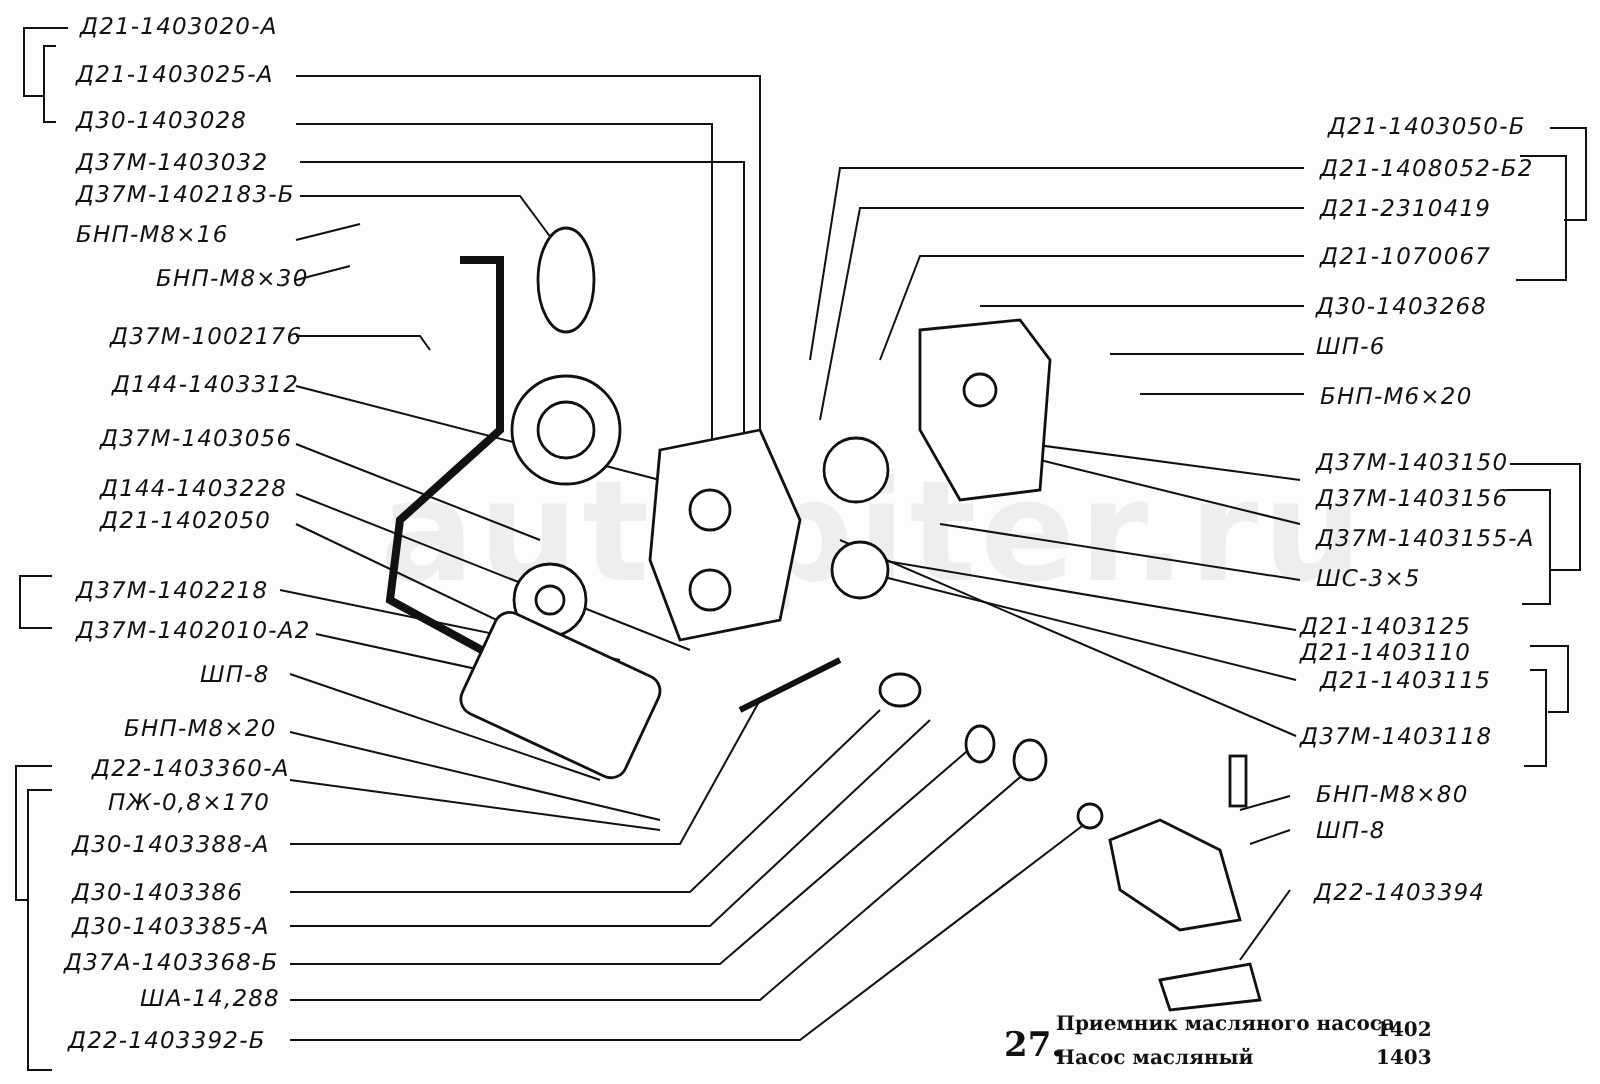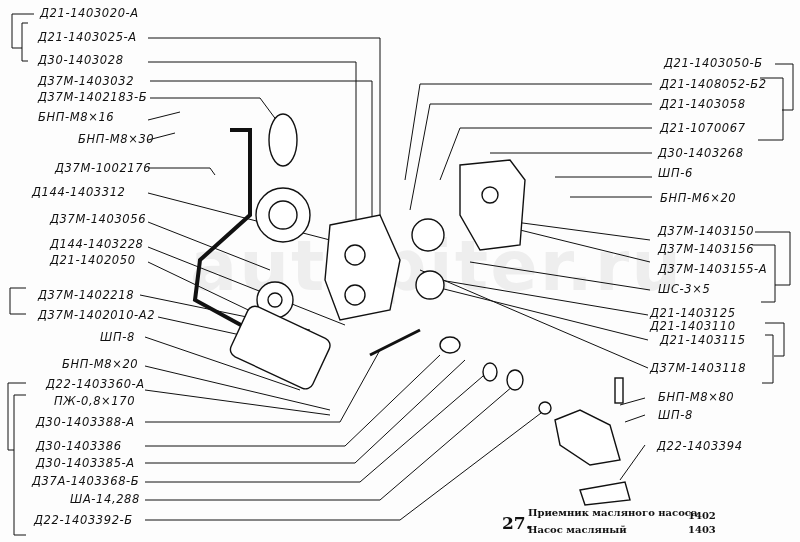--- a/index.html
+++ b/index.html
@@ -98,40 +98,40 @@
   </svg>
 
   <div class="lbl" style="left:40px;top:7px">Д21-1403020-А</div>
   <div class="lbl" style="left:38px;top:31px">Д21-1403025-А</div>
   <div class="lbl" style="left:38px;top:54px">Д30-1403028</div>
   <div class="lbl" style="left:38px;top:75px">Д37М-1403032</div>
   <div class="lbl" style="left:38px;top:91px">Д37М-1402183-Б</div>
   <div class="lbl" style="left:38px;top:111px">БНП-М8×16</div>
   <div class="lbl" style="left:78px;top:133px">БНП-М8×30</div>
   <div class="lbl" style="left:55px;top:162px">Д37М-1002176</div>
-  <div class="lbl" style="left:32px;top:186px">Д144-1403312</div>
+  <div class="lbl" style="left:56px;top:186px">Д144-1403312</div>
   <div class="lbl" style="left:50px;top:213px">Д37М-1403056</div>
   <div class="lbl" style="left:50px;top:238px">Д144-1403228</div>
   <div class="lbl" style="left:50px;top:254px">Д21-1402050</div>
   <div class="lbl" style="left:38px;top:289px">Д37М-1402218</div>
   <div class="lbl" style="left:38px;top:309px">Д37М-1402010-А2</div>
   <div class="lbl" style="left:100px;top:331px">ШП-8</div>
   <div class="lbl" style="left:62px;top:358px">БНП-М8×20</div>
   <div class="lbl" style="left:46px;top:378px">Д22-1403360-А</div>
   <div class="lbl" style="left:54px;top:395px">ПЖ-0,8×170</div>
   <div class="lbl" style="left:36px;top:416px">Д30-1403388-А</div>
   <div class="lbl" style="left:36px;top:440px">Д30-1403386</div>
   <div class="lbl" style="left:36px;top:457px">Д30-1403385-А</div>
   <div class="lbl" style="left:32px;top:475px">Д37А-1403368-Б</div>
   <div class="lbl" style="left:70px;top:493px">ША-14,288</div>
   <div class="lbl" style="left:34px;top:514px">Д22-1403392-Б</div>
 
   <div class="lbl" style="left:664px;top:57px">Д21-1403050-Б</div>
   <div class="lbl" style="left:660px;top:78px">Д21-1408052-Б2</div>
-  <div class="lbl" style="left:660px;top:98px">Д21-1403058</div>
+  <div class="lbl" style="left:660px;top:98px">Д21-2310419</div>
   <div class="lbl" style="left:660px;top:122px">Д21-1070067</div>
   <div class="lbl" style="left:658px;top:147px">Д30-1403268</div>
   <div class="lbl" style="left:658px;top:167px">ШП-6</div>
   <div class="lbl" style="left:660px;top:192px">БНП-М6×20</div>
   <div class="lbl" style="left:658px;top:225px">Д37М-1403150</div>
   <div class="lbl" style="left:658px;top:243px">Д37М-1403156</div>
   <div class="lbl" style="left:658px;top:263px">Д37М-1403155-А</div>
   <div class="lbl" style="left:658px;top:283px">ШС-3×5</div>
   <div class="lbl" style="left:650px;top:307px">Д21-1403125</div>
   <div class="lbl" style="left:650px;top:320px">Д21-1403110</div>

